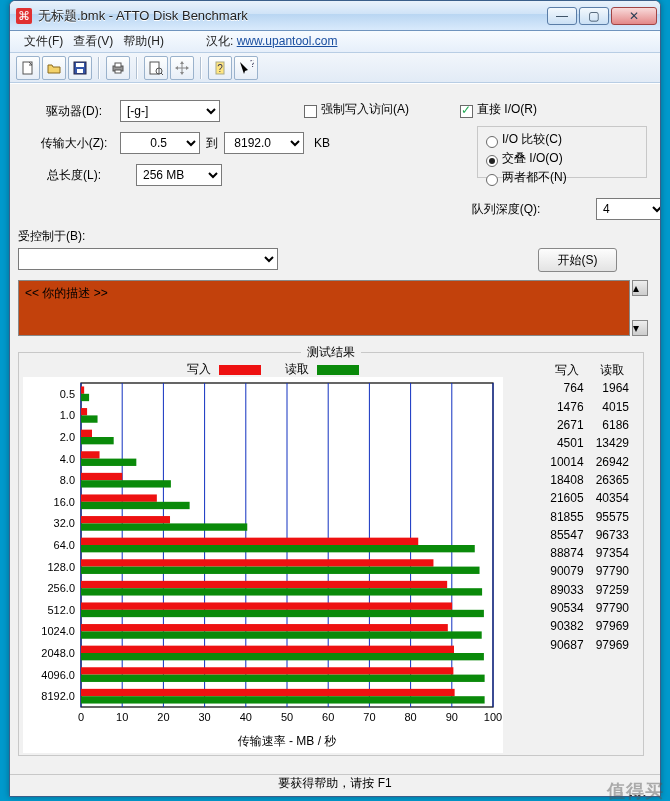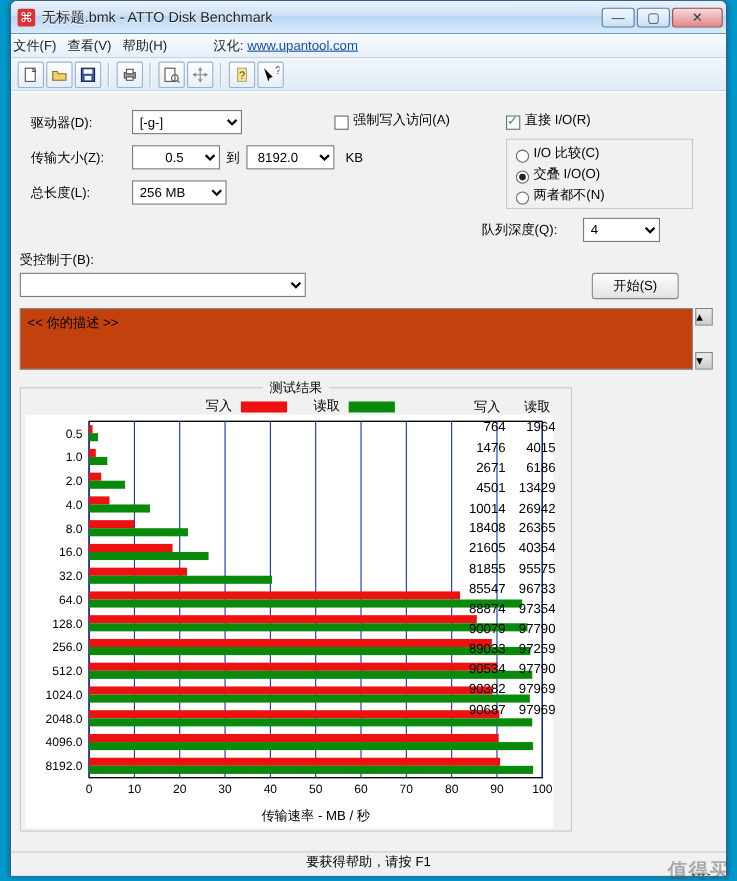--- a/index.html
+++ b/index.html
@@ -16,35 +16,35 @@
   .titlebar .appicon { width: 16px; height: 16px; background: #e03030; border-radius: 2px; margin-right: 6px;
                        display:flex;align-items:center;justify-content:center;color:#fff;font:12px/1 sans-serif;}
   .titlebar .title { font-size: 13px; color: #222; text-shadow: 0 1px #fff; flex: 0 0 auto; }
   .titlebar .spacer { flex: 1; }
   .winbtn { width: 30px; height: 18px; margin: 0 1px; border: 1px solid #5a7da7; border-radius: 3px;
             background: linear-gradient(#f3f8fd,#cbe0f5); display:flex;align-items:center;justify-content:center;
             font: 12px/1 sans-serif; color:#2a3f55; }
   .winbtn:last-child { width: 46px; background: linear-gradient(#f8dada,#e38888); border-color:#a04444; }
 
   .menubar { height: 22px; background: linear-gradient(#f7fbff,#e6effa); border-bottom: 1px solid #b8cde4;
-             display: flex; align-items: center; padding: 0 2px; font-size: 12px; color: #222; gap: 10px; }
+             display: flex; align-items: center; padding: 0 14px; font-size: 12px; color: #222; gap: 10px; }
   .menubar .hanhua { margin-left: 32px; color:#222; }
   .menubar .hanhua a { color: #1a4fa0; text-decoration: underline; cursor:pointer; }
 
   .toolbar { height: 30px; background: linear-gradient(#f2f6fb,#e2ebf6); border-bottom: 1px solid #b8cde4;
              display: flex; align-items: center; padding: 0 6px; gap: 2px; }
   .tbtn { width: 24px; height: 24px; border: 1px solid #9ab2cc; border-radius: 2px;
           background: linear-gradient(#fdfefe,#e7eef7); display:flex;align-items:center;justify-content:center; }
   .tsep { width: 2px; height: 22px; border-left: 1px solid #b0c0d2; border-right: 1px solid #fff; margin: 0 4px; }
 
   .client { flex: 1; background: #f1f1f1; position: relative; overflow: hidden; font-size: 12px; color:#000;
             border-top: 1px solid #fff; }
 
   .row { position: absolute; display: flex; align-items: center; }
-  .lbl { text-align: left; }
+  .lbl { text-align: center; }
   select.inp, .inp { height: 22px; font-size: 12px; background:#fff; border:1px solid #7a7a7a; padding: 1px 2px; }
   select.inp { padding-right: 16px; }
   .chk { width:13px;height:13px;border:1px solid #6a6a6a;background:#fff;margin-right:4px;position:relative;top:2px;display:inline-block; }
   .chk.checked::after { content:"✓"; position:absolute; left:0; top:-3px; font-size:12px; color:#2a5; }
   .radio { width:12px;height:12px;border:1px solid #6a6a6a;border-radius:50%;background:#fff;margin-right:4px;position:relative;top:2px;display:inline-block; }
   .radio.checked::after { content:""; position:absolute; left:2px; top:2px; width:6px;height:6px;border-radius:50%;background:#222; }
 
   .groupbox { position:absolute; border:1px solid #c8c8c8; background:transparent; }
   .groupbox .legend { position:absolute; top:-9px; left:50%; transform:translateX(-50%); background:#f1f1f1;
                       padding: 0 6px; font-size:12px; }
@@ -167,59 +167,59 @@
     </div>
 
     <div class="row" style="left:18px; top:48px;">
       <span class="lbl" style="width:92px">传输大小(Z):</span>
       <select class="inp" style="width:80px;text-align:right"><option>0.5</option></select>
       <span style="margin:0 6px">到</span>
       <select class="inp" style="width:80px;text-align:right"><option>8192.0</option></select>
       <span style="margin-left:10px">KB</span>
     </div>
 
-    <div class="groupbox" style="left:450px; top:42px; width:170px; height:64px;">
+    <div class="groupbox" style="left:467px; top:42px; width:170px; height:52px;">
       <div class="row" style="left:8px; top:4px;">
         <span id="r1" class="radio"></span>
         <span>I/O 比较(C)</span>
       </div>
       <div class="row" style="left:8px; top:23px;">
         <span id="r2" class="radio checked"></span>
         <span>交叠 I/O(O)</span>
       </div>
       <div class="row" style="left:8px; top:42px;">
         <span id="r3" class="radio"></span>
         <span>两者都不(N)</span>
       </div>
     </div>
 
-    <div class="row" style="left:18px; top:80px;">
+    <div class="row" style="left:18px; top:80px;gap:16px;">
       <span class="lbl" style="width:92px">总长度(L):</span>
       <select class="inp" style="width:86px"><option>256 MB</option></select>
     </div>
 
-    <div class="row" style="left:428px; top:114px;">
+    <div class="row" style="left:450px; top:114px;gap:44px;">
       <span class="lbl" style="width:92px">队列深度(Q):</span>
       <select class="inp" style="width:70px"><option>4</option></select>
     </div>
 
     <div class="row" style="left:8px; top:144px;">
       <span>受控制于(B):</span>
     </div>
     <select class="inp" style="position:absolute;left:8px;top:164px;width:260px;"><option></option></select>
 
     <div class="button" style="position:absolute; left:528px; top:164px; width:79px;">开始(S)</div>
 
     <div class="whitebox" style="left:8px; top:196px; width:612px; height:56px; padding:4px 6px;">
       <span>&lt;&lt; 你的描述   &gt;&gt;</span>
     </div>
     <div style="position:absolute; left:622px; top:196px; width:16px; height:16px; border:1px solid #888; background:linear-gradient(#eee,#ccc);">▴</div>
     <div style="position:absolute; left:622px; top:236px; width:16px; height:16px; border:1px solid #888; background:linear-gradient(#eee,#ccc);">▾</div>
 
-    <div class="groupbox" style="left:8px; top:268px; width:502px; height:404px;">
+    <div class="groupbox" style="left:8px; top:268px; width:626px; height:404px;">
       <div class="legend">测试结果</div>
 
       <div class="row" style="left:168px; top:8px;">
         <span>写入</span>
         <span style="display:inline-block;width:42px;height:10px;background:#e11;margin:0 24px 0 8px;"></span>
         <span>读取</span>
         <span style="display:inline-block;width:42px;height:10px;background:#0a8a0a;margin-left:8px;"></span>
       </div>
 
       <div class="chart" style="left:4px; top:24px;">

